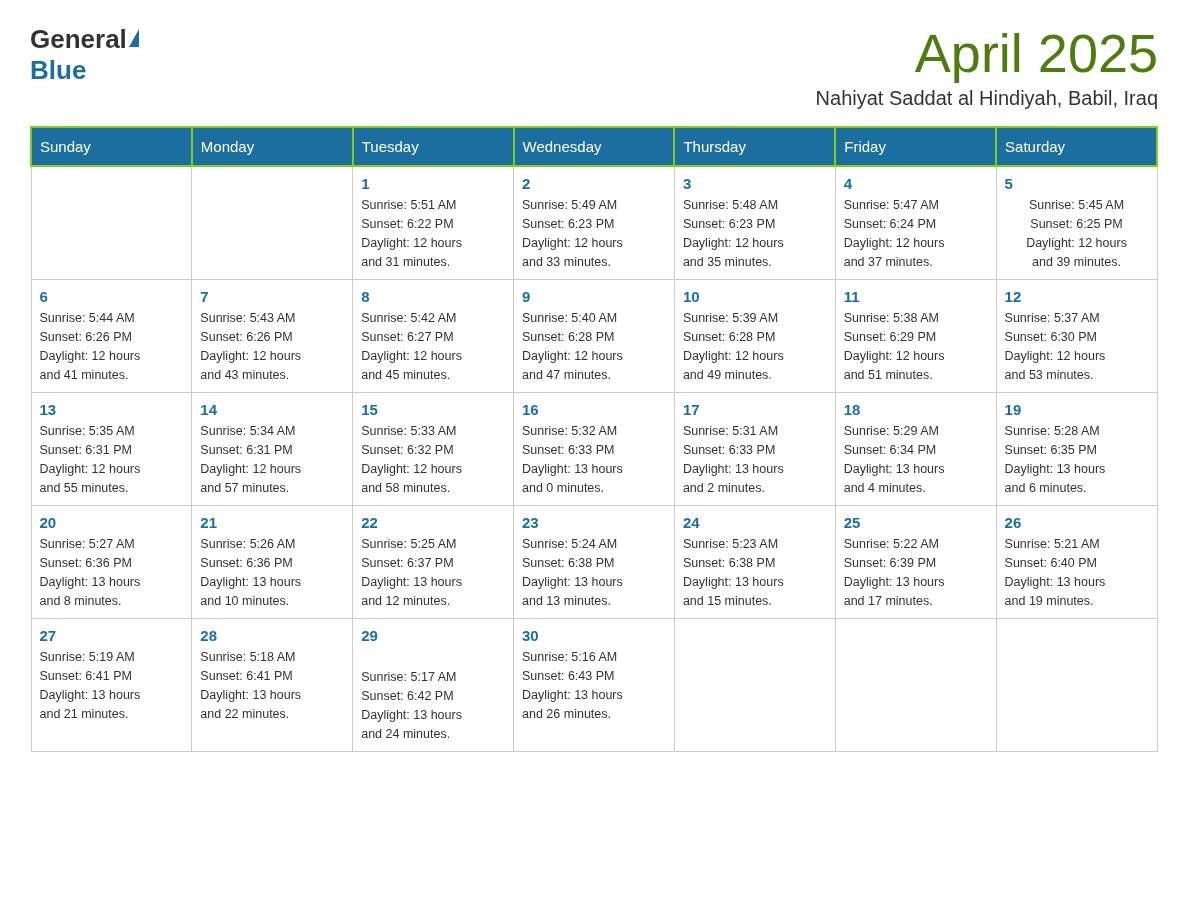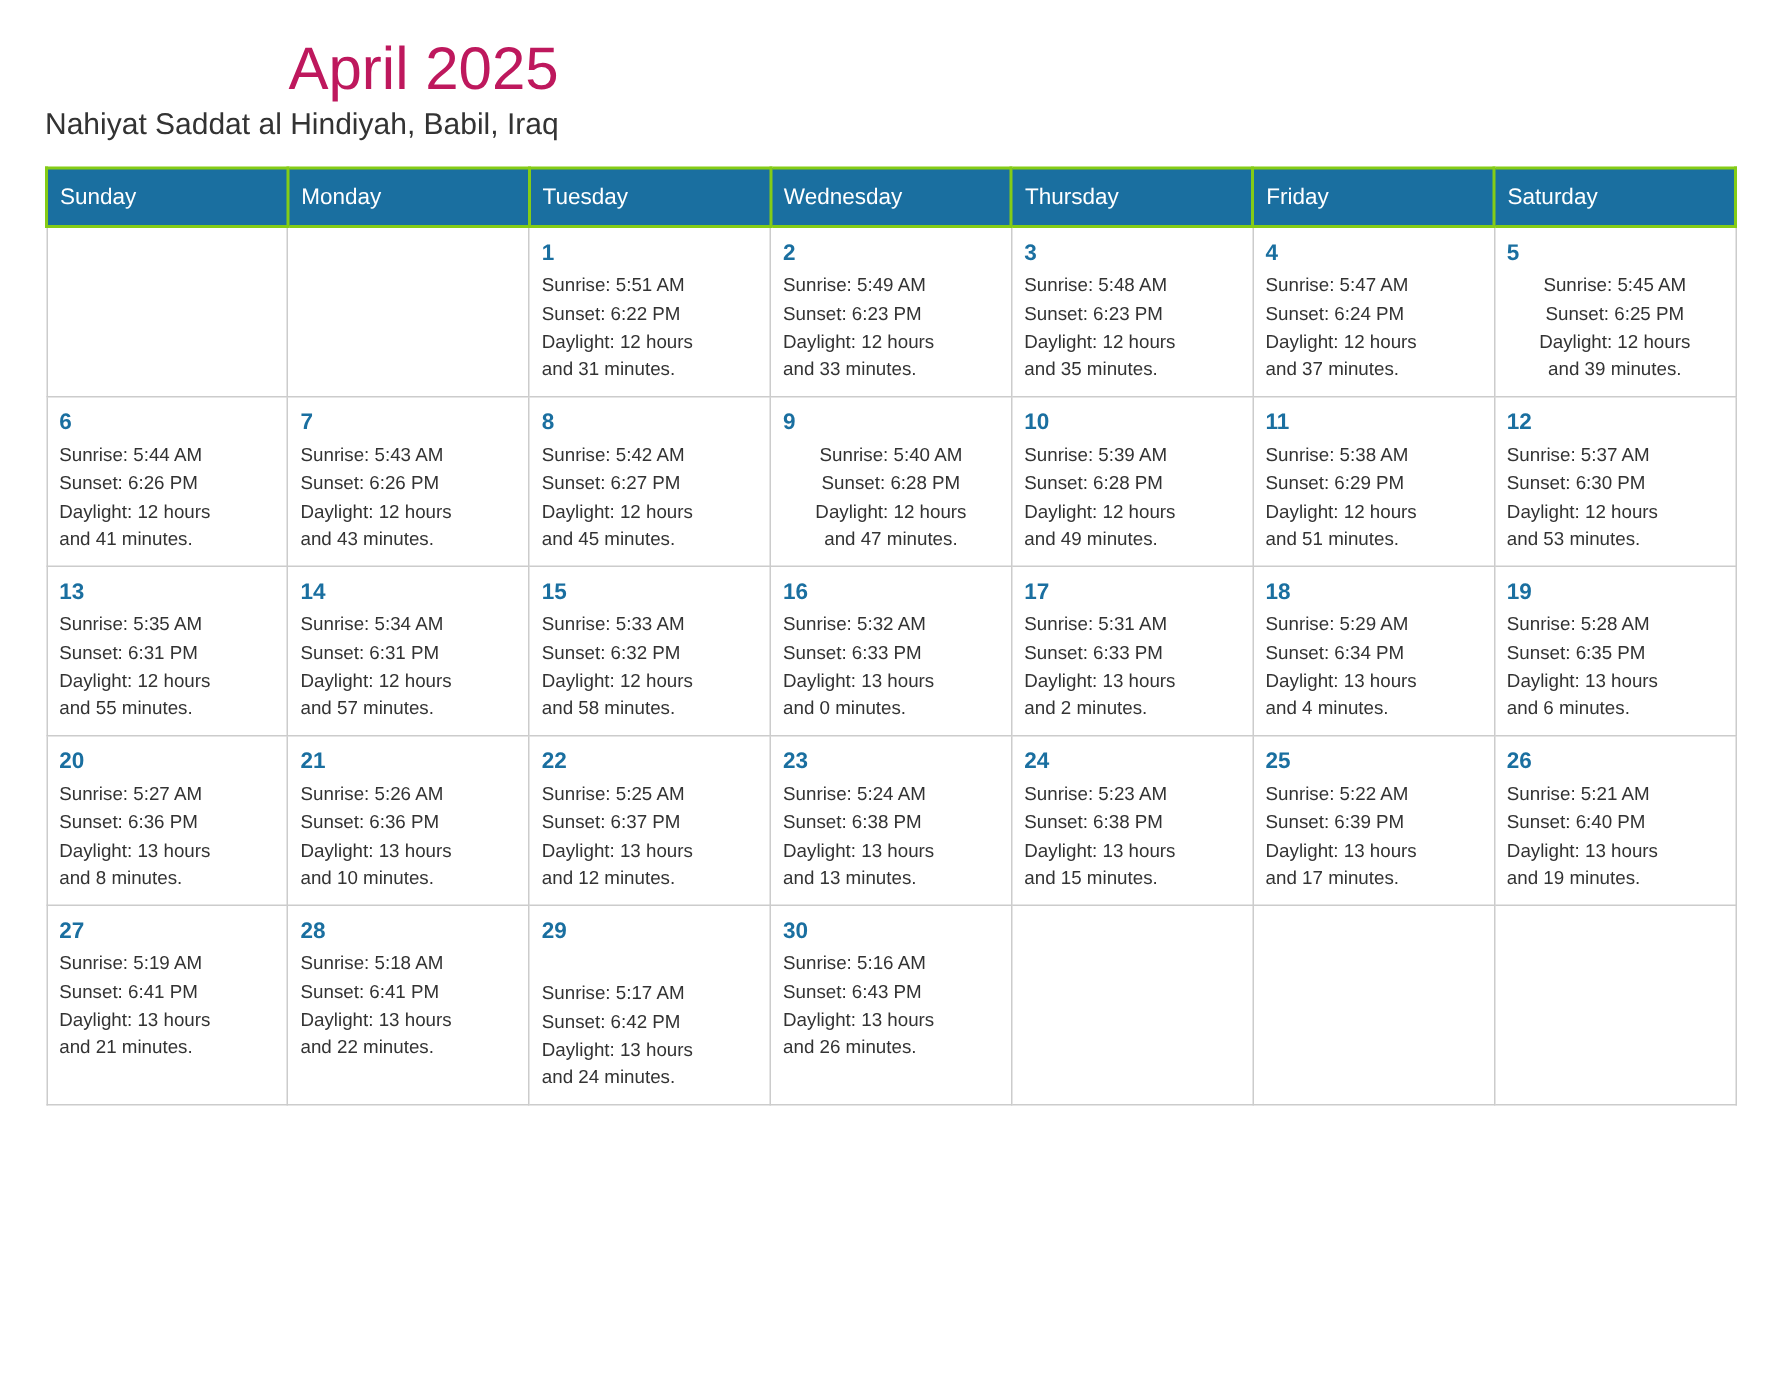--- a/index.html
+++ b/index.html
@@ -42,23 +42,23 @@
     }
     .logo-blue {
       color: #1a6fa0;
       font-size: 26px;
       font-weight: bold;
     }
     .title-area {
       text-align: right;
     }
     .month-title {
-      font-size: 40px;
+      font-size: 54px;
       font-weight: normal;
-      color: #be185d;
+      color: #4d7c0f;
       line-height: 1.1;
     }
     .location-title {
       font-size: 20px;
       color: #333;
       margin-top: 4px;
     }
     .calendar-table {
       width: 100%;
       border-collapse: collapse;
@@ -97,20 +97,29 @@
       background: #fff;
     }
     .row-separator td {
       border-top: 2px solid #1a6fa0;
     }
   </style>
 </head>
 <body>
 
 <div class="header-section">
+  <div class="logo-area">
+    <div class="logo-text">
+      <span class="logo-general">General</span>
+      <span class="logo-triangle"></span>
+    </div>
+    <div>
+      <span class="logo-blue">Blue</span>
+    </div>
+  </div>
   <div class="title-area">
     <div class="month-title">April 2025</div>
     <div class="location-title">Nahiyat Saddat al Hindiyah, Babil, Iraq</div>
   </div>
 </div>
 
 <table class="calendar-table">
   <thead>
     <tr>
     <th>Sunday</th>
@@ -179,21 +188,21 @@
         </td>
         <td>
           <span class="day-number">8</span>
           <div class="day-info" style="white-space: pre-line;">Sunrise: 5:42 AM
 Sunset: 6:27 PM
 Daylight: 12 hours
 and 45 minutes.</div>
         </td>
         <td>
           <span class="day-number">9</span>
-          <div class="day-info" style="white-space: pre-line; text-align: center;">Sunrise: 5:40 AM
+          <div class="day-info" style="white-space: pre-line;">Sunrise: 5:40 AM
 Sunset: 6:28 PM
 Daylight: 12 hours
 and 47 minutes.</div>
         </td>
         <td>
           <span class="day-number">10</span>
           <div class="day-info" style="white-space: pre-line;">Sunrise: 5:39 AM
 Sunset: 6:28 PM
 Daylight: 12 hours
 and 49 minutes.</div>

